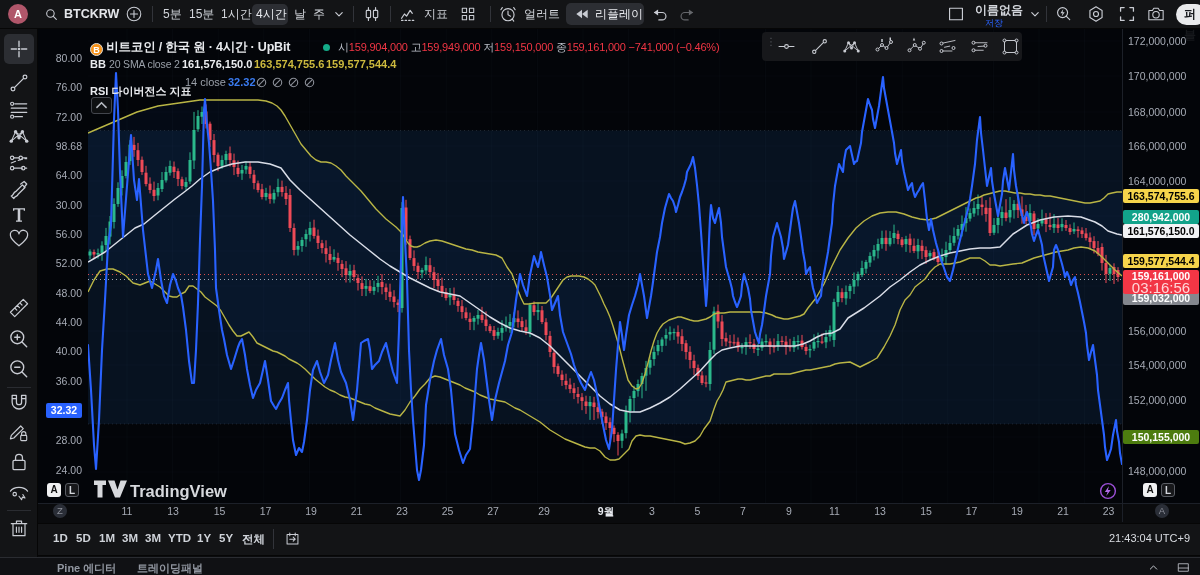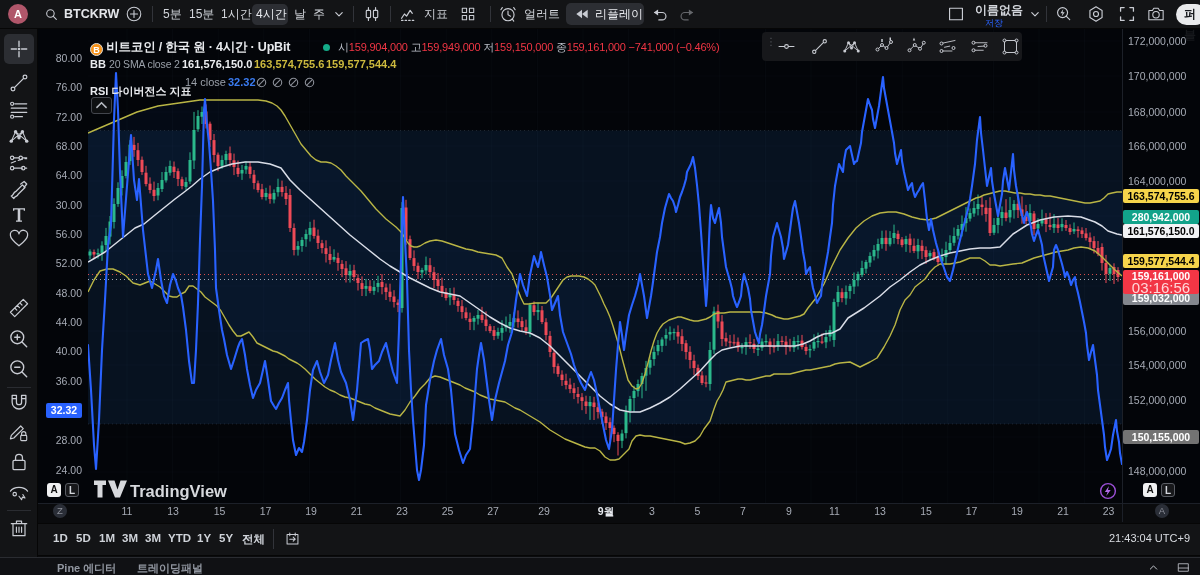--- a/index.html
+++ b/index.html
@@ -589,21 +589,21 @@
 <path d="M88.0,262.0L95.0,258.0L105.0,252.0L115.0,244.0L125.0,236.0L135.0,228.0L144.0,224.0L155.0,215.0L165.0,207.0L175.0,199.0L183.0,193.0L192.0,186.0L200.0,179.0L210.0,172.0L222.0,167.0L232.0,164.0L245.0,162.0L258.0,162.0L270.0,164.0L281.0,168.0L290.0,180.0L300.0,190.0L310.0,199.0L320.0,208.0L330.0,217.0L340.0,226.0L350.0,235.0L360.0,243.0L370.0,251.0L380.0,259.0L390.0,266.0L400.0,272.0L410.0,278.0L420.0,283.0L430.0,288.0L440.0,292.0L450.0,294.0L460.0,296.0L470.0,303.0L480.0,310.0L490.0,317.0L500.0,323.0L510.0,328.0L520.0,331.0L530.0,333.0L540.0,338.0L550.0,346.0L560.0,356.0L570.0,366.0L580.0,376.0L590.0,386.0L595.0,391.0L600.0,396.0L610.0,404.0L620.0,410.0L630.0,412.0L640.0,412.0L650.0,408.0L660.0,403.0L670.0,397.0L680.0,389.0L690.0,380.0L700.0,371.0L710.0,360.0L716.0,354.0L722.0,350.0L730.0,348.0L740.0,346.0L750.0,346.0L760.0,346.0L770.0,346.0L780.0,346.0L786.0,346.0L795.0,346.0L803.0,344.0L810.0,341.0L817.0,337.0L824.0,334.0L832.0,333.0L840.0,329.0L848.0,318.0L856.0,313.0L864.0,308.0L872.0,302.0L880.0,296.0L890.0,287.0L900.0,280.0L910.0,272.0L920.0,265.0L930.0,260.0L940.0,256.0L950.0,253.0L960.0,251.0L970.0,249.0L980.0,248.0L990.0,248.0L1000.0,247.0L1013.0,234.0L1027.0,225.0L1040.0,220.0L1054.0,217.0L1068.0,216.0L1081.0,217.0L1095.0,222.0L1102.0,226.0L1108.0,231.0L1117.0,234.0L1122.0,235.0" fill="none" stroke="#d9dde7" stroke-width="1.5" stroke-linejoin="round"></path>
 <path d="M88.0,345.0L91.0,390.0L94.0,445.0L96.0,469.0L99.0,420.0L102.0,350.0L105.0,300.0L108.0,245.0L111.0,225.0L114.0,120.0L116.0,73.0L118.0,110.0L120.0,172.0L123.0,237.0L127.0,186.0L131.0,135.0L134.0,180.0L137.0,200.0L139.0,179.0L143.0,230.0L148.0,274.0L152.0,288.0L156.0,270.0L158.0,259.0L161.0,280.0L164.0,296.0L167.0,303.0L170.0,285.0L173.0,274.0L176.0,281.0L178.0,288.0L181.0,295.0L183.0,307.0L186.0,330.0L189.0,361.0L192.0,383.0L194.0,383.0L196.0,350.0L198.0,303.0L200.0,240.0L202.0,186.0L204.0,110.0L205.0,99.0L207.0,125.0L209.0,143.0L211.0,170.0L213.0,201.0L215.0,250.0L216.0,288.0L219.0,310.0L222.0,330.0L224.0,339.0L227.0,355.0L231.0,369.0L234.0,360.0L238.0,347.0L240.0,342.0L242.0,339.0L245.0,355.0L247.0,369.0L250.0,385.0L253.0,398.0L256.0,390.0L260.0,383.0L263.0,370.0L265.0,361.0L268.0,380.0L271.0,401.0L274.0,406.0L276.0,409.0L279.0,403.0L282.0,398.0L285.0,390.0L288.0,383.0L289.0,400.0L291.0,421.0L293.0,440.0L296.0,455.0L299.0,448.0L302.0,452.0L304.0,442.0L307.0,420.0L310.0,390.0L313.0,370.0L317.0,361.0L320.0,372.0L324.0,383.0L328.0,375.0L331.0,360.0L335.0,343.0L338.0,360.0L341.0,372.0L346.0,383.0L350.0,400.0L353.0,420.0L357.0,390.0L361.0,343.0L364.0,341.0L368.0,339.0L370.0,350.0L372.0,369.0L375.0,365.0L379.0,361.0L382.0,352.0L386.0,343.0L390.0,360.0L393.0,372.0L397.0,383.0L399.0,330.0L401.0,260.0L403.0,197.0L405.0,240.0L407.0,280.0L409.0,350.0L411.0,390.0L413.0,420.0L415.0,445.0L417.0,470.0L419.0,480.0L421.0,470.0L424.0,445.0L426.0,405.0L430.0,380.0L434.0,361.0L437.0,350.0L441.0,339.0L444.0,355.0L448.0,369.0L451.0,390.0L455.0,434.0L459.0,450.0L463.0,463.0L466.0,455.0L470.0,449.0L473.0,420.0L477.0,369.0L479.0,355.0L481.0,343.0L484.0,360.0L486.0,376.0L489.0,400.0L492.0,420.0L495.0,400.0L499.0,383.0L502.0,372.0L505.0,361.0L508.0,345.0L512.0,332.0L516.0,300.0L520.0,274.0L523.0,285.0L527.0,296.0L530.0,275.0L534.0,256.0L536.0,262.0L538.0,267.0L540.0,258.0L541.0,252.0L544.0,265.0L547.0,277.0L550.0,295.0L552.0,310.0L555.0,303.0L558.0,296.0L560.0,315.0L563.0,332.0L567.0,343.0L571.0,354.0L574.0,365.0L578.0,376.0L581.0,383.0L585.0,390.0L588.0,380.0L591.0,372.0L594.0,380.0L597.0,394.0L600.0,410.0L603.0,425.0L606.0,440.0L609.0,449.0L612.0,430.0L614.0,400.0L616.0,370.0L618.0,345.0L620.0,322.0L622.0,335.0L624.0,350.0L626.0,335.0L629.0,315.0L632.0,305.0L635.0,296.0L638.0,285.0L640.0,274.0L642.0,285.0L644.0,296.0L647.0,318.0L649.0,307.0L651.0,296.0L653.0,282.0L655.0,267.0L657.0,252.0L660.0,237.0L662.0,223.0L665.0,208.0L667.0,201.0L669.0,194.0L671.0,198.0L673.0,201.0L675.0,207.0L676.0,212.0L678.0,205.0L680.0,197.0L682.0,192.0L684.0,186.0L686.0,179.0L687.0,172.0L689.0,168.0L691.0,164.0L693.0,157.0L695.0,168.0L697.0,185.0L699.0,205.0L701.0,232.0L703.0,262.0L705.0,290.0L706.0,306.0L707.0,294.0L708.0,268.0L709.0,240.0L710.0,218.0L711.0,205.0L713.0,218.0L715.0,223.0L717.0,215.0L719.0,208.0L721.0,223.0L722.0,237.0L724.0,252.0L726.0,267.0L728.0,274.0L730.0,281.0L732.0,289.0L733.0,296.0L735.0,302.0L737.0,307.0L739.0,302.0L741.0,296.0L742.0,285.0L744.0,274.0L746.0,281.0L748.0,288.0L750.0,299.0L751.0,310.0L753.0,321.0L755.0,332.0L757.0,338.0L759.0,343.0L760.0,334.0L762.0,325.0L764.0,311.0L766.0,296.0L768.0,285.0L770.0,274.0L771.0,256.0L773.0,237.0L775.0,230.0L777.0,223.0L779.0,230.0L781.0,237.0L783.0,248.0L784.0,259.0L786.0,252.0L788.0,245.0L790.0,230.0L792.0,215.0L793.0,208.0L795.0,201.0L797.0,212.0L799.0,223.0L801.0,237.0L803.0,252.0L805.0,263.0L806.0,274.0L808.0,270.0L810.0,267.0L811.0,277.0L813.0,288.0L815.0,295.0L817.0,303.0L819.0,299.0L821.0,296.0L822.0,285.0L824.0,274.0L826.0,263.0L828.0,252.0L830.0,237.0L832.0,223.0L833.0,205.0L835.0,186.0L837.0,175.0L839.0,164.0L841.0,168.0L843.0,172.0L844.0,161.0L846.0,150.0L848.0,148.0L850.0,146.0L852.0,155.0L854.0,164.0L855.0,162.0L857.0,161.0L859.0,152.0L861.0,143.0L862.0,132.0L864.0,121.0L866.0,110.0L868.0,99.0L870.0,105.0L872.0,110.0L873.0,119.0L875.0,128.0L877.0,117.0L879.0,106.0L881.0,91.0L883.0,77.0L884.0,88.0L886.0,99.0L888.0,110.0L890.0,121.0L892.0,132.0L894.0,143.0L895.0,153.0L897.0,164.0L899.0,157.0L901.0,150.0L902.0,161.0L904.0,172.0L906.0,181.0L908.0,190.0L910.0,186.0L912.0,183.0L913.0,190.0L915.0,197.0L917.0,193.0L919.0,190.0L921.0,186.0L923.0,183.0L925.0,200.0L927.0,219.0L929.0,230.0L931.0,219.0L933.0,230.0L936.0,243.0L940.0,257.0L944.0,268.0L947.0,277.0L950.0,281.0L953.0,270.0L956.0,257.0L959.0,244.0L962.0,232.0L965.0,221.0L968.0,209.0L970.0,199.0L972.0,186.0L975.0,164.0L977.0,140.0L980.0,117.0L981.0,133.0L983.0,150.0L985.0,168.0L987.0,186.0L989.0,177.0L991.0,168.0L992.0,181.0L994.0,194.0L996.0,205.0L998.0,216.0L1000.0,205.0L1002.0,194.0L1003.0,181.0L1005.0,168.0L1007.0,179.0L1009.0,190.0L1011.0,172.0L1013.0,154.0L1014.0,170.0L1016.0,186.0L1018.0,197.0L1020.0,208.0L1022.0,215.0L1024.0,223.0L1025.0,217.0L1027.0,212.0L1029.0,219.0L1031.0,227.0L1032.0,234.0L1034.0,241.0L1036.0,235.0L1038.0,230.0L1040.0,237.0L1042.0,245.0L1043.0,254.0L1045.0,263.0L1047.0,272.0L1049.0,281.0L1051.0,274.0L1053.0,267.0L1054.0,250.0L1056.0,245.0L1058.0,250.0L1060.0,257.0L1062.0,264.0L1064.0,272.0L1065.0,277.0L1067.0,272.0L1069.0,277.0L1071.0,285.0L1073.0,280.0L1075.0,277.0L1076.0,285.0L1078.0,293.0L1080.0,302.0L1082.0,312.0L1084.0,322.0L1086.0,333.0L1087.0,345.0L1089.0,360.0L1091.0,352.0L1093.0,345.0L1095.0,360.0L1097.0,375.0L1098.0,390.0L1100.0,405.0L1102.0,420.0L1104.0,435.0L1105.0,447.0L1107.0,460.0L1109.0,455.0L1111.0,449.0L1113.0,435.0L1116.0,420.0L1117.0,431.0L1119.0,442.0L1120.0,453.0L1122.0,464.0" fill="none" stroke="#2962ff" stroke-width="2.1" stroke-linejoin="round" stroke-linecap="round"></path>
 </g>
 <line x1="1122.5" y1="29" x2="1122.5" y2="522" stroke="#1c2028" stroke-width="1"></line>
 <line x1="38" y1="503.5" x2="1200" y2="503.5" stroke="#1c2028" stroke-width="1"></line>
 </svg>
 </div>
 <div class="axl" style="right:1118px;top:58.0px">80.00</div>
 <div class="axl" style="right:1118px;top:87.0px">76.00</div>
 <div class="axl" style="right:1118px;top:116.5px">72.00</div>
-<div class="axl" style="right:1118px;top:145.6px">68.00</div>
+<div class="axl" style="right:1118px;top:145.6px">98.68</div>
 <div class="axl" style="right:1118px;top:175.4px">64.00</div>
 <div class="axl" style="right:1118px;top:204.5px">30.00</div>
 <div class="axl" style="right:1118px;top:233.6px">56.00</div>
 <div class="axl" style="right:1118px;top:262.7px">52.00</div>
 <div class="axl" style="right:1118px;top:292.5px">48.00</div>
 <div class="axl" style="right:1118px;top:321.6px">44.00</div>
 <div class="axl" style="right:1118px;top:351.4px">40.00</div>
 <div class="axl" style="right:1118px;top:380.5px">36.00</div>
 <div class="axl" style="right:1118px;top:440.0px">28.00</div>
 <div class="axl" style="right:1118px;top:469.5px">24.00</div>
@@ -615,21 +615,21 @@
 <div class="axr" style="left:1128px;top:181.0px">164,000,000</div>
 <div class="axr" style="left:1128px;top:331.0px">156,000,000</div>
 <div class="axr" style="left:1128px;top:365.0px">154,000,000</div>
 <div class="axr" style="left:1128px;top:400.0px">152,000,000</div>
 <div class="axr" style="left:1128px;top:471.0px">148,000,000</div>
 <div class="plab" style="top:196.0px;background:#f6d44b;color:#000">163,574,755.6</div>
 <div class="plab" style="top:217.0px;background:#12a38a;color:#fff">280,942,000</div>
 <div class="plab" style="top:231.0px;background:#f2f3f5;color:#000">161,576,150.0</div>
 <div class="plab" style="top:261.0px;background:#f6d44b;color:#000">159,577,544.4</div>
 <div class="plab" style="top:298.0px;background:#84878e;color:#fff">159,032,000</div>
-<div class="plab" style="top:437.0px;background:#737373;color:#fff">150,155,000</div>
+<div class="plab" style="top:437.0px;background:#4d7c0f;color:#fff">150,155,000</div>
 <div class="plab" style="top:281.5px;background:#f23645;color:#fff;height:24px;line-height:11px;padding-top:1px">159,161,000<br><span style="font-weight:normal;font-size:15px;color:#ffd7d9">03:16:56</span></div>
 <div class="tick" style="left:127.0px">11</div>
 <div class="tick" style="left:173.0px">13</div>
 <div class="tick" style="left:219.5px">15</div>
 <div class="tick" style="left:265.5px">17</div>
 <div class="tick" style="left:311.0px">19</div>
 <div class="tick" style="left:356.5px">21</div>
 <div class="tick" style="left:402.0px">23</div>
 <div class="tick" style="left:447.5px">25</div>
 <div class="tick" style="left:493.0px">27</div>

